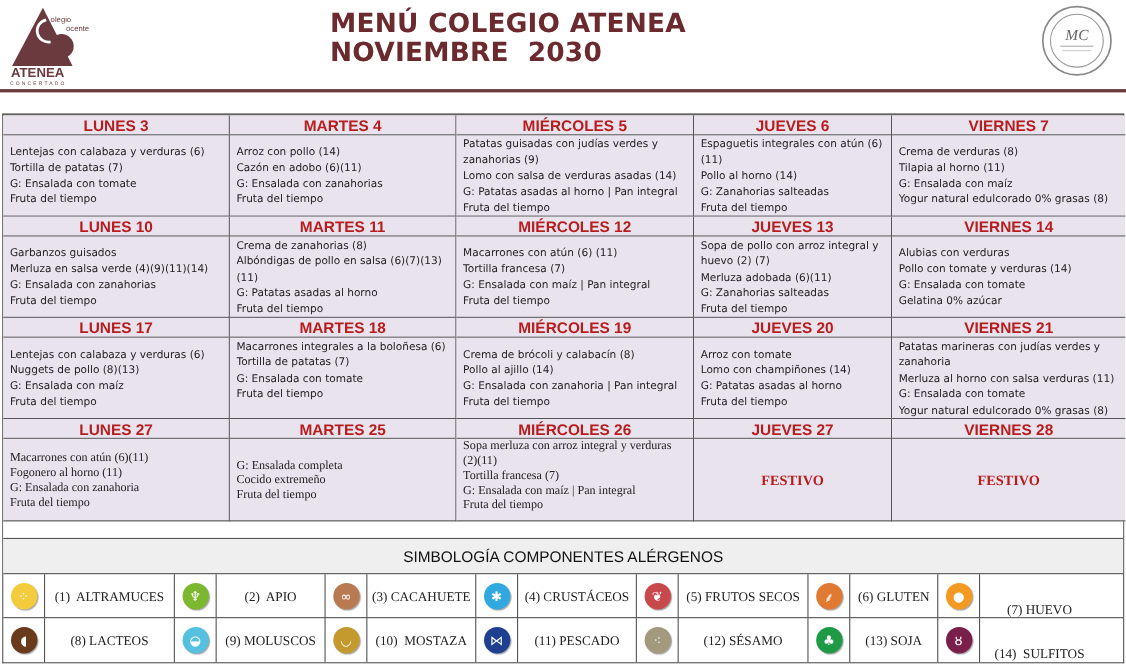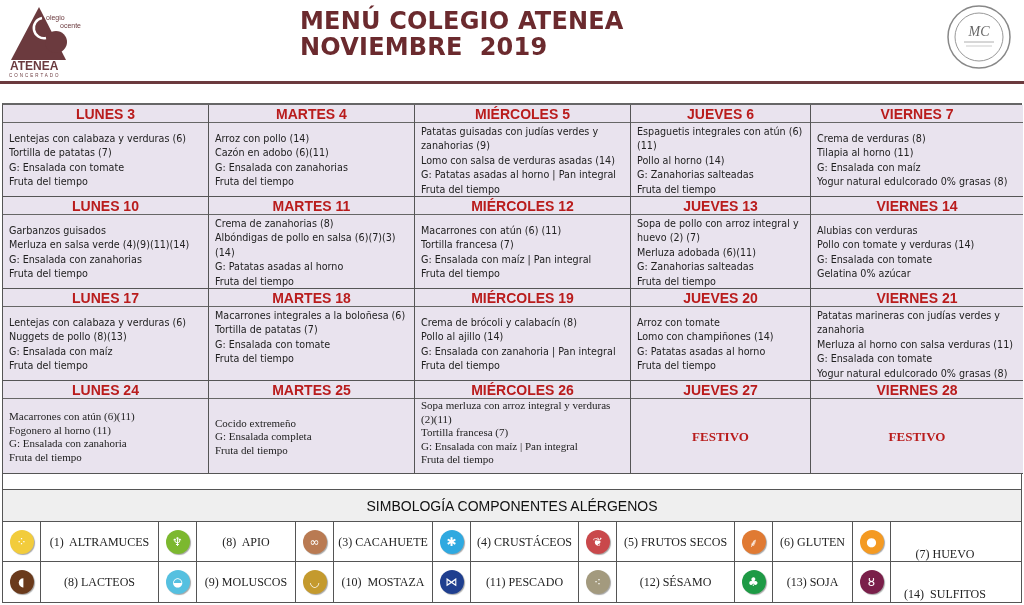--- a/index.html
+++ b/index.html
@@ -51,21 +51,21 @@
       <circle cx="50" cy="38" r="11" fill="#6b3a3e"></circle>
       <path d="M36,14 a10,10 0 1,0 4,20" fill="none" stroke="#fff" stroke-width="2.5"></path>
       <text x="40" y="16" font-size="7" fill="#6b3a3e" font-family="Liberation Sans, sans-serif">olegio</text>
       <text x="54" y="24" font-size="7" fill="#6b3a3e" font-family="Liberation Sans, sans-serif">ocente</text>
       <text x="4" y="66" font-size="12" font-weight="bold" fill="#6b3a3e" font-family="Liberation Sans, sans-serif">ATENEA</text>
       <text x="3" y="73" font-size="4.5" fill="#6b3a3e" letter-spacing="2" font-family="Liberation Sans, sans-serif">CONCERTADO</text>
     </svg>
   </div>
   <div class="title-block">
     <div class="title-line">MENÚ COLEGIO ATENEA</div>
-    <div class="title-line" style="white-space:pre;">NOVIEMBRE  2019</div>
+    <div class="title-line" style="white-space:pre;">NOVIEMBRE  2030</div>
   </div>
   <div class="seal">
     <svg viewBox="0 0 66 66">
       <circle cx="33" cy="33" r="31" fill="none" stroke="#888" stroke-width="1.5"></circle>
       <circle cx="33" cy="33" r="24" fill="none" stroke="#999" stroke-width="1"></circle>
       <text x="33" y="32" text-anchor="middle" font-size="14" font-style="italic" fill="#666" font-family="Liberation Serif, serif">MC</text>
       <line x1="18" y1="38" x2="48" y2="38" stroke="#999" stroke-width="0.8"></line>
       <line x1="20" y1="42" x2="46" y2="42" stroke="#aaa" stroke-width="0.6"></line>
     </svg>
   </div>
@@ -129,21 +129,21 @@
         <span class="meal-line">Garbanzos guisados</span>
         <span class="meal-line">Merluza en salsa verde (4)(9)(11)(14)</span>
         <span class="meal-line">G: Ensalada con zanahorias</span>
         <span class="meal-line">Fruta del tiempo</span>
       </div>
     </div>
     <div class="day">
       <div class="day-head">MARTES 11</div>
       <div class="day-body body-h73">
         <span class="meal-line">Crema de zanahorias (8)</span>
-        <span class="meal-line wrap">Albóndigas de pollo en salsa (6)(7)(3)(14)</span>
+        <span class="meal-line wrap">Albóndigas de pollo en salsa (6)(7)(13)(11)</span>
         <span class="meal-line">G: Patatas asadas al horno</span>
         <span class="meal-line">Fruta del tiempo</span>
       </div>
     </div>
     <div class="day">
       <div class="day-head">MIÉRCOLES 12</div>
       <div class="day-body body-h73 vcenter">
         <span class="meal-line">Macarrones con atún (6) (11)</span>
         <span class="meal-line">Tortilla francesa (7)</span>
         <span class="meal-line">G: Ensalada con maíz | Pan integral</span>
@@ -213,33 +213,33 @@
         <span class="meal-line wrap">Patatas marineras con judías verdes y zanahoria</span>
         <span class="meal-line">Merluza al horno con salsa verduras (11)</span>
         <span class="meal-line">G: Ensalada con tomate</span>
         <span class="meal-line">Yogur natural edulcorado 0% grasas (8)</span>
       </div>
     </div>
   </div>
 
   <div class="week-row">
     <div class="day">
-      <div class="day-head">LUNES 24</div>
+      <div class="day-head">LUNES 27</div>
       <div class="day-body serif body-h74 vcenter">
         <span class="meal-line">Macarrones con atún (6)(11)</span>
         <span class="meal-line">Fogonero al horno (11)</span>
         <span class="meal-line">G: Ensalada con zanahoria</span>
         <span class="meal-line">Fruta del tiempo</span>
       </div>
     </div>
     <div class="day">
       <div class="day-head">MARTES 25</div>
       <div class="day-body serif body-h74 vcenter">
+        <span class="meal-line">G: Ensalada completa</span>
         <span class="meal-line">Cocido extremeño</span>
-        <span class="meal-line">G: Ensalada completa</span>
         <span class="meal-line">Fruta del tiempo</span>
       </div>
     </div>
     <div class="day">
       <div class="day-head">MIÉRCOLES 26</div>
       <div class="day-body serif body-h74" style="padding-top:0;">
         <span class="meal-line wrap">Sopa merluza con arroz integral y verduras (2)(11)</span>
         <span class="meal-line">Tortilla francesa (7)</span>
         <span class="meal-line">G: Ensalada con maíz | Pan integral</span>
         <span class="meal-line">Fruta del tiempo</span>
@@ -260,21 +260,21 @@
   <div class="legend-title">SIMBOLOGÍA COMPONENTES ALÉRGENOS</div>
 
   <div class="legend-row">
     <div class="legend-cell">
         <span class="aicon" style="background:#f2cc3c;">⁘</span>
       </div>
     <div class="legend-cell" style="white-space:pre;">(1)  ALTRAMUCES</div>
     <div class="legend-cell">
         <span class="aicon" style="background:#7cb82f;">♆</span>
       </div>
-    <div class="legend-cell" style="white-space:pre;">(8)  APIO</div>
+    <div class="legend-cell" style="white-space:pre;">(2)  APIO</div>
     <div class="legend-cell">
         <span class="aicon" style="background:#b97a52;">∞</span>
       </div>
     <div class="legend-cell">(3) CACAHUETE</div>
     <div class="legend-cell">
         <span class="aicon" style="background:#2fa9e0;">✱</span>
       </div>
     <div class="legend-cell">(4) CRUSTÁCEOS</div>
     <div class="legend-cell">
         <span class="aicon" style="background:#c9484b;">❦</span>

